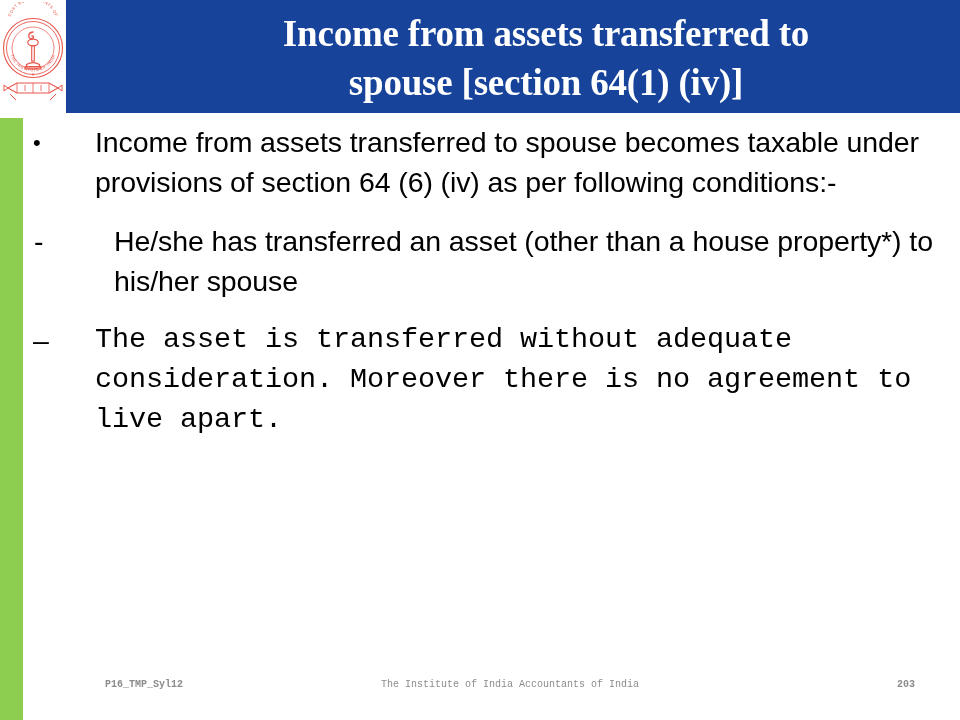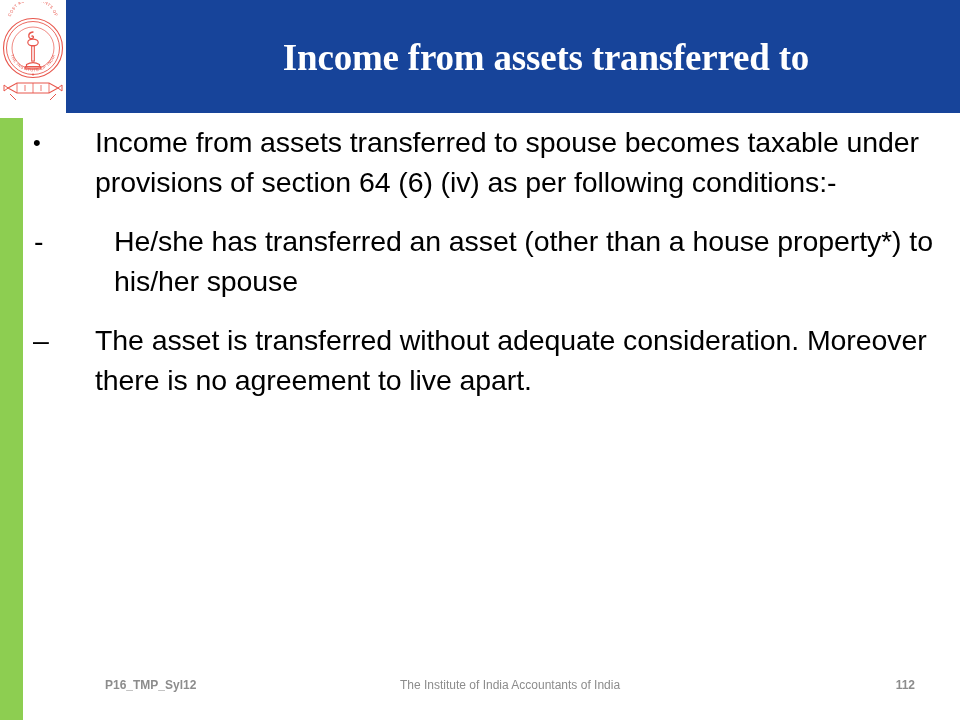--- a/index.html
+++ b/index.html
@@ -114,32 +114,32 @@
   }
   .bullet-row.b1 .btext { padding-left: 71px; text-indent: 0; }
   .bullet-row.b1 { margin-top: 0; }
   .bullet-row.b2 { margin-top: 19px; }
   .bullet-row.b2 .btext { padding-left: 58px; margin-left: 32px; }
   .bullet-row.b3 { margin-top: 19px; }
   .bullet-row.b3 .btext { padding-left: 71px; }
 
   .bullet-row.b1 .btext { width: 865px; }
   .bullet-row.b2 .btext { width: 878px; }
-  .bullet-row.b3 .btext { width: 865px; }
+  .bullet-row.b3 .btext { width: 865px; font-family: Liberation Mono, monospace; }
 
   
   .footer {
     position: absolute;
     left: 105px;
     top: 672px;
     width: 810px;
     height: 26px;
     color: #969696;
-    font-family: Liberation Sans, sans-serif;
-    font-size: 12px;
+    font-family: Liberation Mono, monospace;
+    font-size: 10px;
     line-height: 26px;
   }
   .footer-left {
     position: absolute;
     left: 0;
     top: 0;
     font-weight: bold;
     color: #8C8C8C;
   }
   .footer-center {
@@ -192,20 +192,21 @@
       <path d="M 6 86 l 9 -5 l 16 0 l 16 0 l 9 5 l -9 5 l -16 0 l -16 0 Z" fill="none" stroke="#E8564C" stroke-width="1.1"></path>
       <path d="M 15 81 l 0 10 M 47 81 l 0 10 M 23 83 l 0 6 M 39 83 l 0 6 M 31 81 l 0 10" stroke="#E8564C" stroke-width="0.8" fill="none"></path>
       <path d="M 2 83 l 4 3 l -4 3 Z M 60 83 l -4 3 l 4 3 Z" fill="none" stroke="#E8564C" stroke-width="1"></path>
       <path d="M 8 92 l 6 6 M 54 92 l -6 6" stroke="#E8564C" stroke-width="1" fill="none"></path>
     </svg>
   </div>
 
   <div class="header-band"></div>
   <div class="title">
     <span class="title-line">Income from assets transferred to</span>
+    <span class="title-line">spouse [section 64(1) (iv)]</span>
   </div>
 
   <div class="green-bar"></div>
 
   <div class="body-area">
 
     <div class="bullet-row b1">
       <span class="marker dot">•</span>
       <span class="btext">Income from assets transferred to spouse becomes taxable under provisions of  section 64 (6)  (iv) as per following conditions:-</span>
     </div>
@@ -218,16 +219,16 @@
     <div class="bullet-row b3">
       <span class="marker dash">–</span>
       <span class="btext">The asset is transferred without adequate consideration. Moreover there is no agreement to live apart.</span>
     </div>
 
   </div>
 
   <div class="footer">
     <span class="footer-left">P16_TMP_Syl12</span>
     <span class="footer-center">The Institute of India Accountants of India</span>
-    <span class="footer-right">112</span>
+    <span class="footer-right">203</span>
   </div>
 
 </div>
 
 </body></html>

